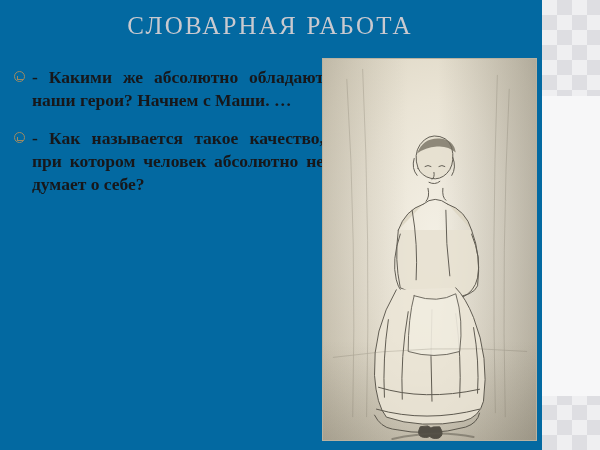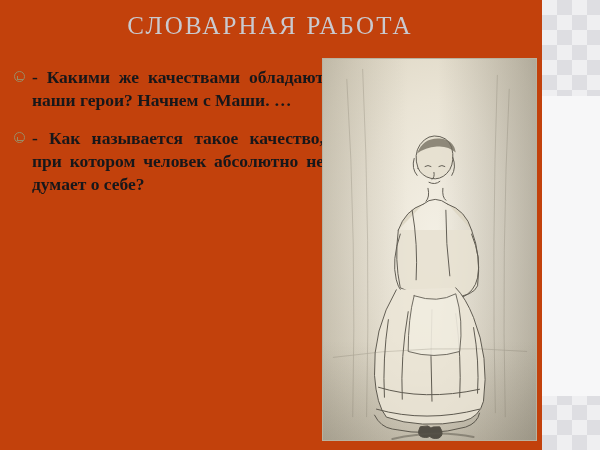--- a/index.html
+++ b/index.html
@@ -10,21 +10,21 @@
     width: 600px;
     height: 450px;
     background: #ffffff;
     font-family: "Liberation Serif", serif;
     overflow: hidden;
   }
   .slide {
     position: relative;
     width: 600px;
     height: 450px;
-    background: #c2410c;
+    background: #0369a1;
     overflow: hidden;
   }
   
   .deco-strip {
     position: absolute;
     top: 0;
     right: 0;
     width: 58px;
     height: 450px;
     background: #efeff1;
@@ -169,21 +169,21 @@
     <div class="deco-checks"></div>
     <div class="deco-white-block"></div>
   </div>
 
   <div class="title">Словарная  работа</div>
 
   <div class="content">
 
     <div class="bullet-row">
       <span class="bullet-mark"><span class="ring"></span></span>
-      <span class="bullet-text">- Какими же качествами обладают наши герои? Начнем с Маши. …</span>
+      <span class="bullet-text">- Какими же абсолютно обладают наши герои? Начнем с Маши. …</span>
     </div>
 
     <div class="bullet-row">
       <span class="bullet-mark"><span class="ring"></span></span>
       <span class="bullet-text">- Как называется такое качество, при котором человек абсолютно не думает о себе?</span>
     </div>
 
   </div>
 
   <div class="picture-frame">

